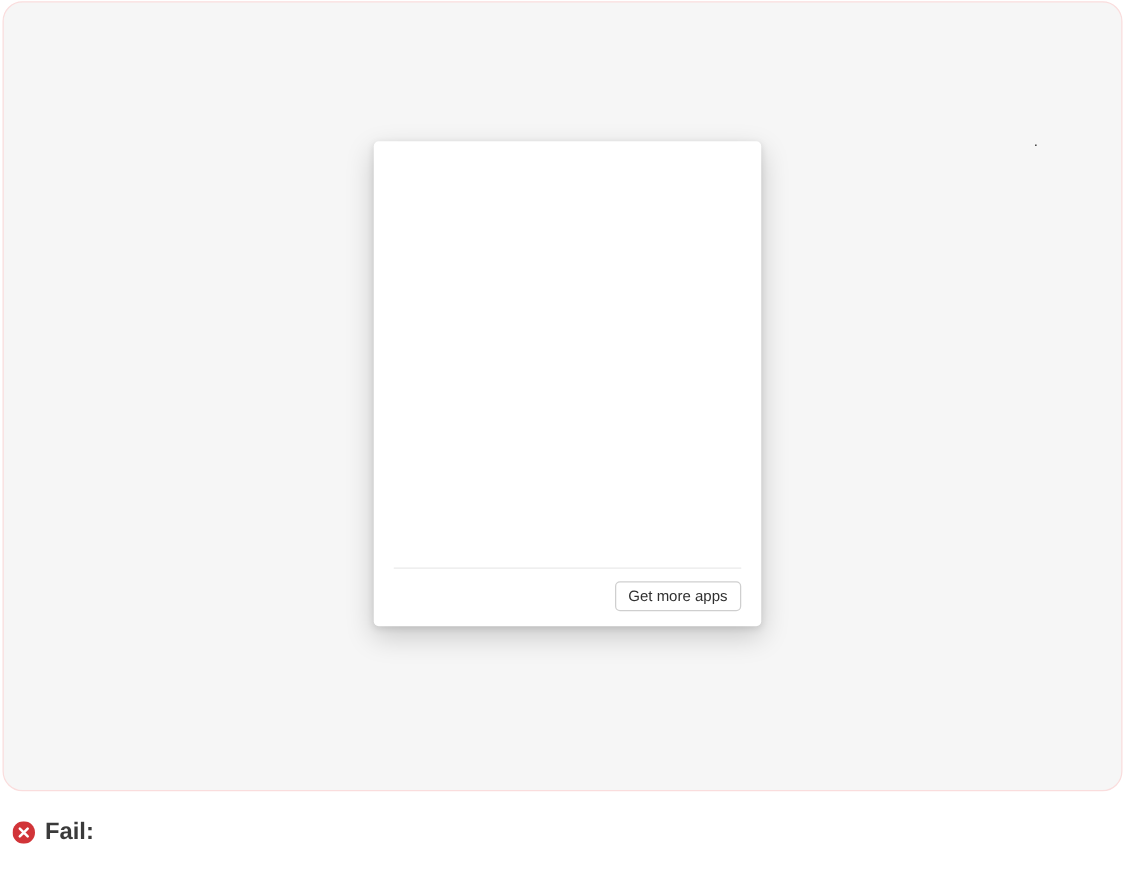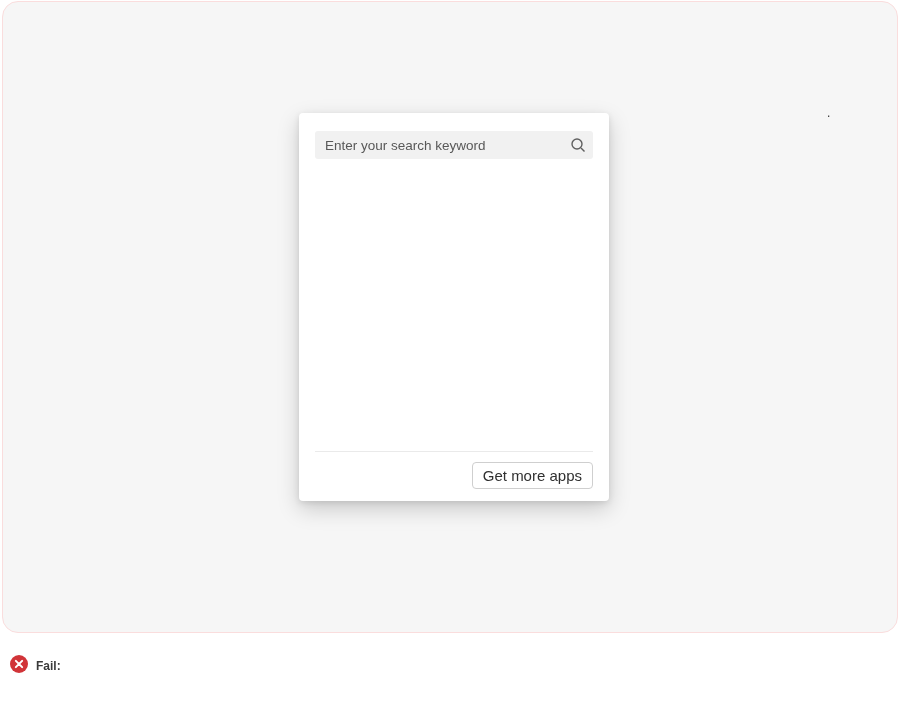--- a/index.html
+++ b/index.html
@@ -56,35 +56,35 @@
     cursor: pointer;
   }
   .panel-body { flex: 1; }
   .panel-footer {
     border-top: 1px solid #eaeaea;
     padding-top: 10px;
     display: flex;
     justify-content: flex-end;
   }
   .get-more {
-    font-size: 15px;
+    font-size: 12px;
     color: #303030;
     background: #ffffff;
     border: 1px solid #cfcfcf;
     border-radius: 4px;
     padding: 4px 10px;
     cursor: pointer;
     font-family: inherit;
   }
   .caption {
     display: flex;
-    align-items: flex-end;
+    align-items: center;
     gap: 8px;
     margin: 22px 0 0 10px;
-    font-size: 12px;
+    font-size: 19px;
     font-weight: 700;
     color: #3a3a3a;
   }
   .fail-icon {
     width: 18px; height: 18px;
     display: inline-flex; align-items: center; justify-content: center;
     flex-shrink: 0;
   }
   .dot {
     position: absolute;
@@ -95,29 +95,20 @@
     line-height: 1;
     pointer-events: none;
   }
 </style>
 </head>
 <body>
 
 <div class="stage">
   <div class="panel">
     <span class="dot">.</span>
-    <div class="search-row">
-      <input type="text" class="search-input" placeholder="Enter your search keyword" style="">
-      <span class="search-icon">
-        <svg viewBox="0 0 16 16" width="16" height="16" fill="none" stroke="currentColor" stroke-width="1.4">
-          <circle cx="7" cy="7" r="5"></circle>
-          <line x1="11" y1="11" x2="14.5" y2="14.5"></line>
-        </svg>
-      </span>
-    </div>
     <div class="panel-body"></div>
     <div class="panel-footer">
       <button class="get-more">Get more apps</button>
     </div>
   </div>
 </div>
 
 <div class="caption">
   <span class="fail-icon">
     <svg viewBox="0 0 16 16" width="18" height="18">

